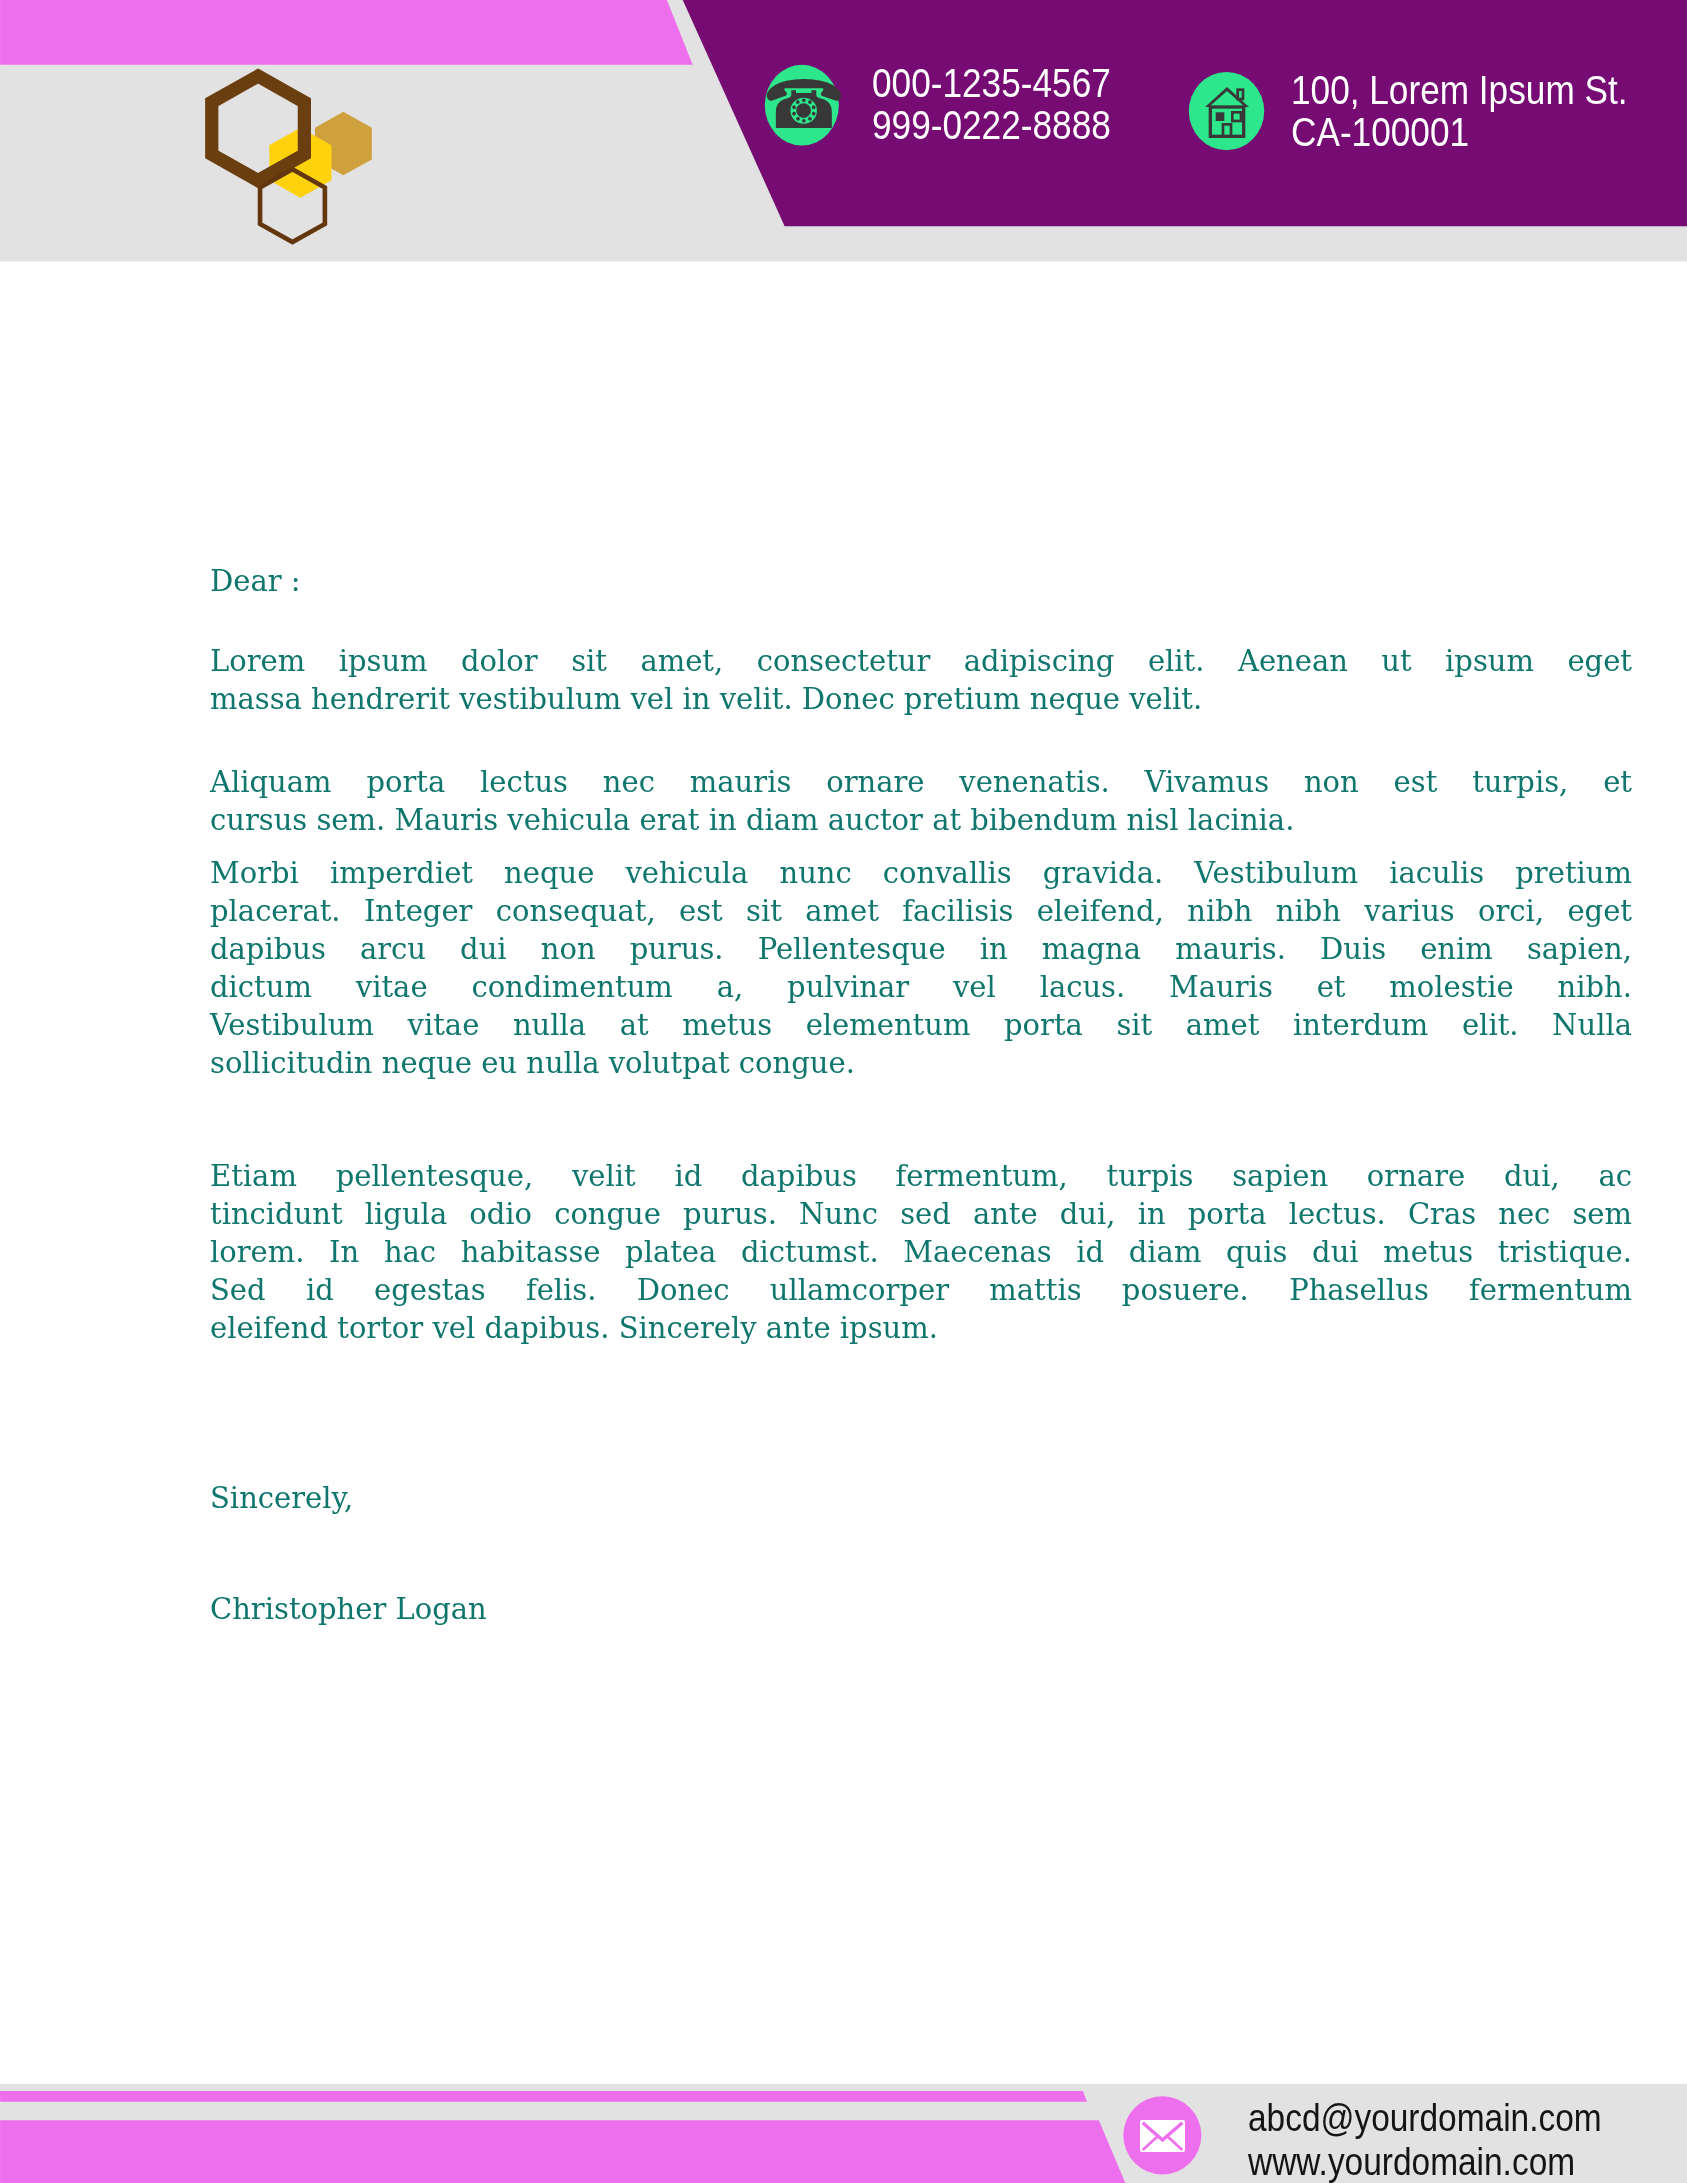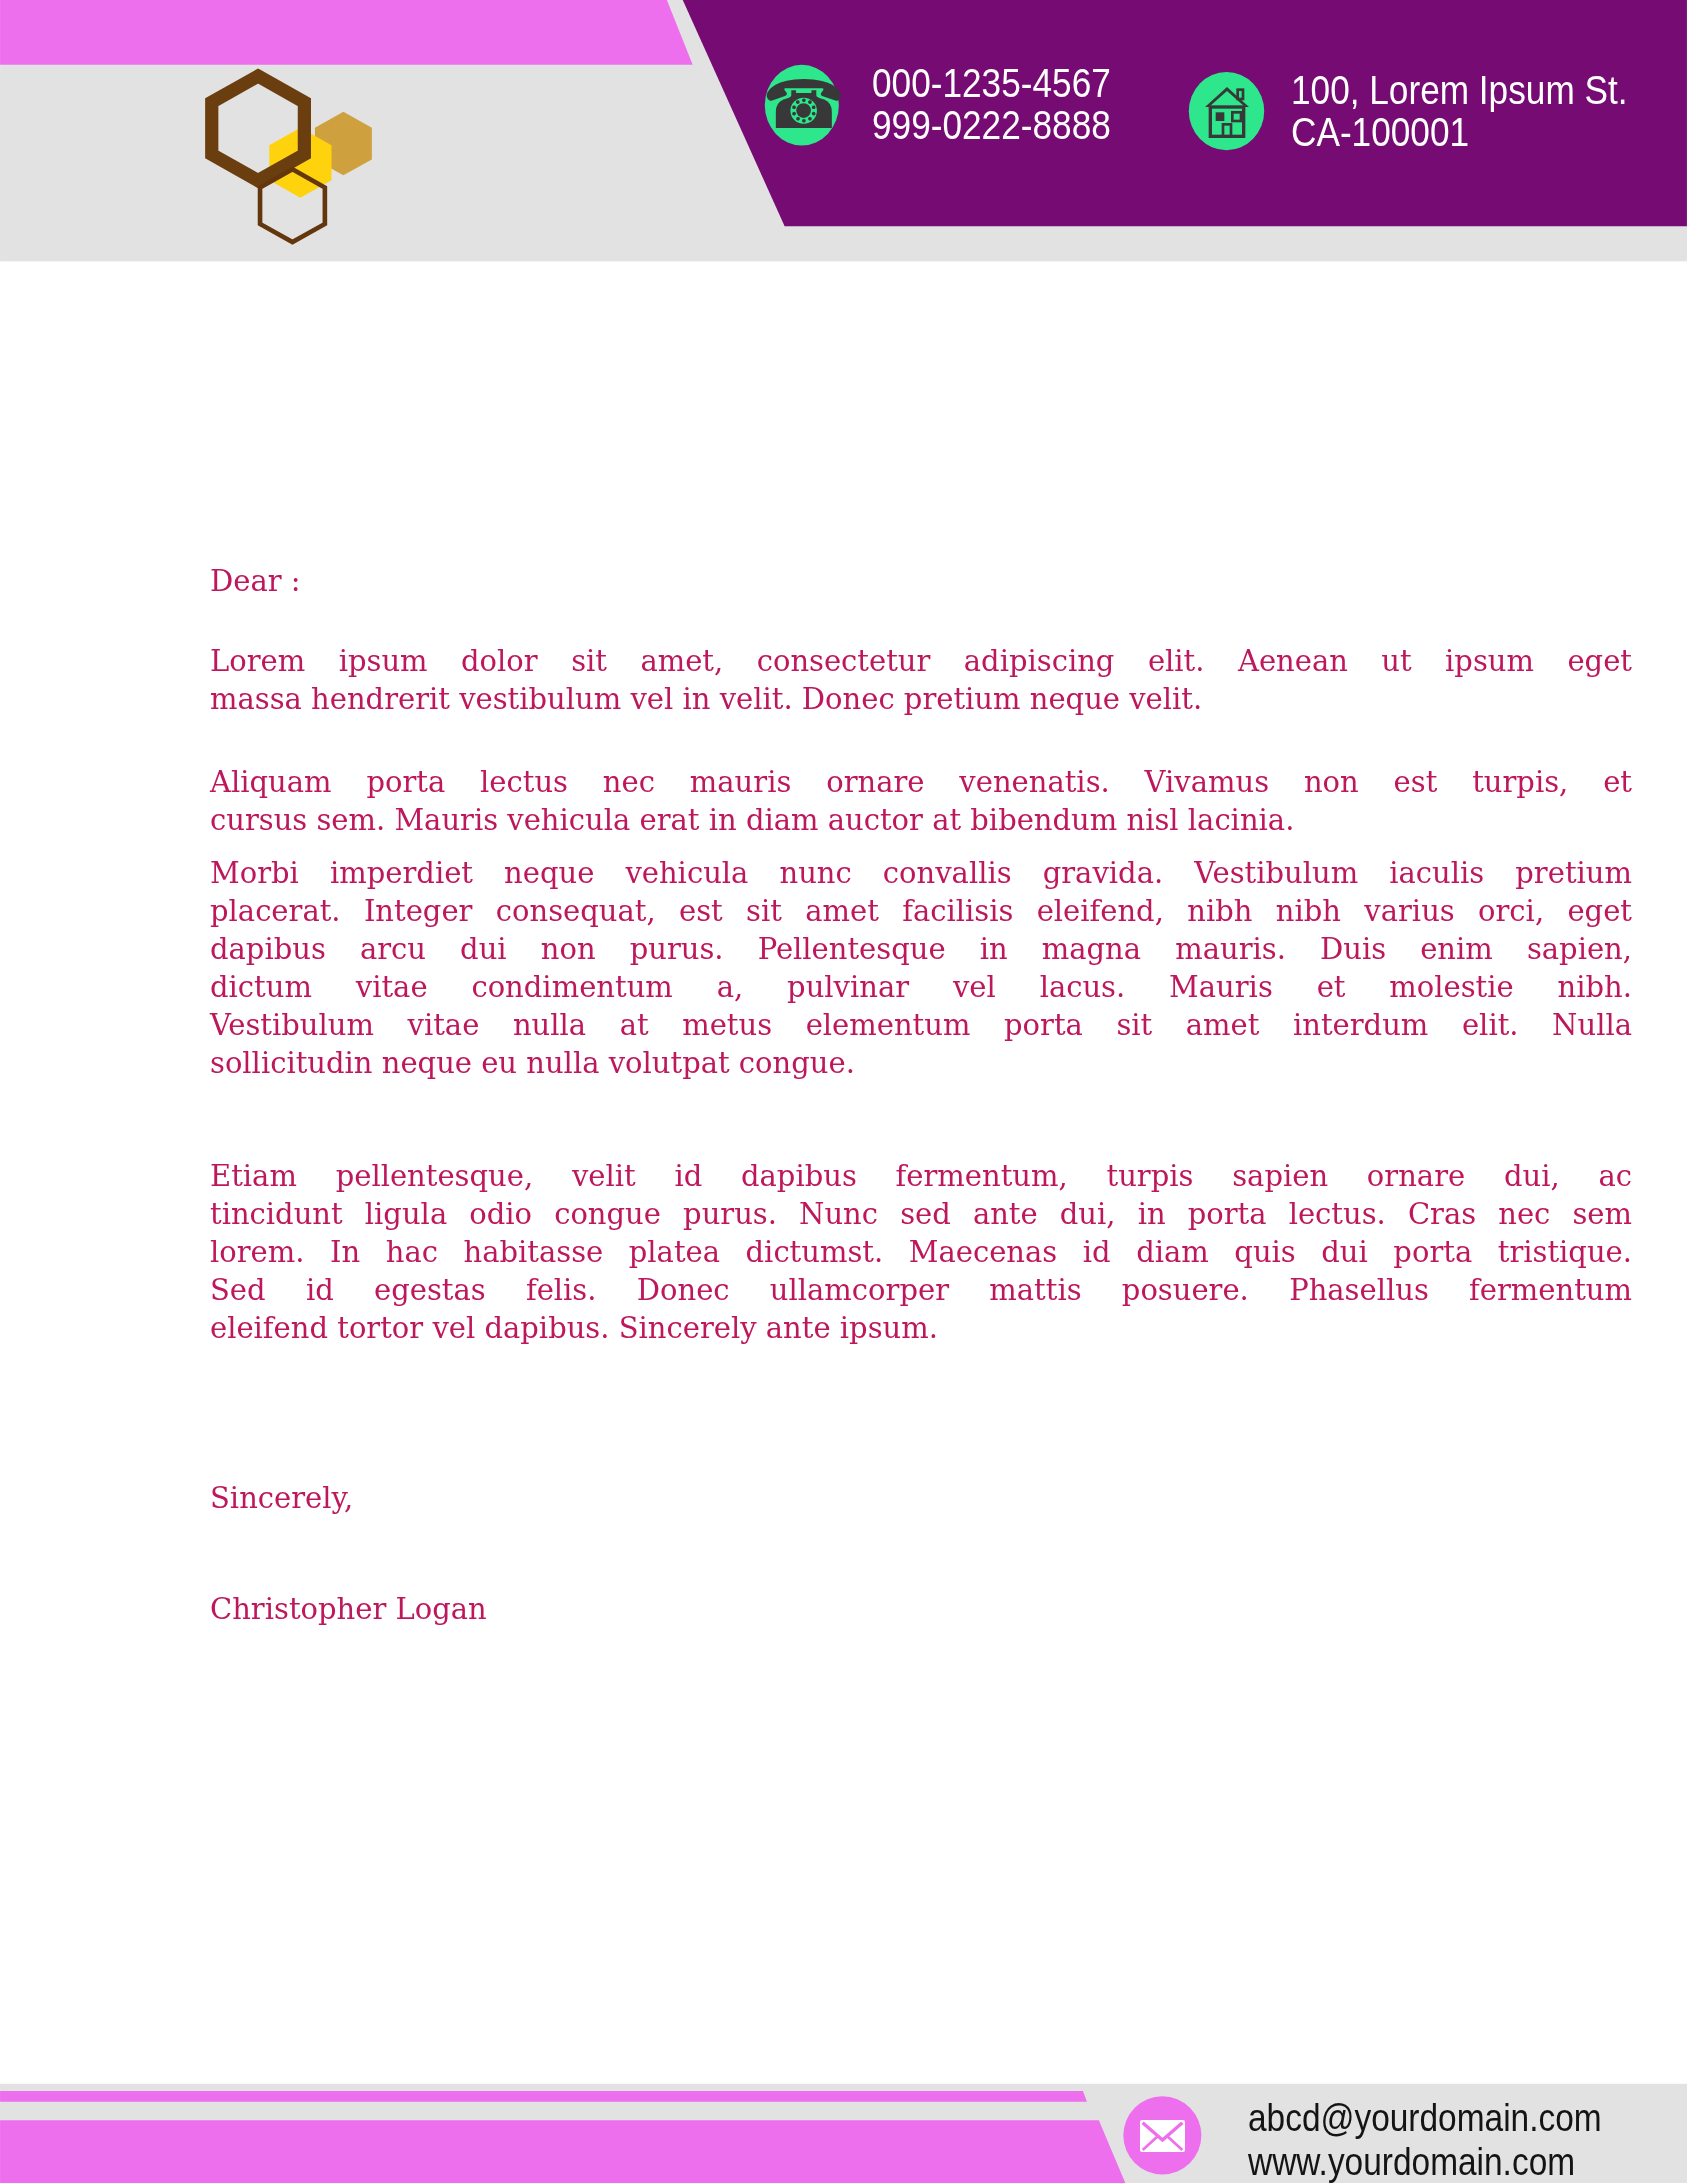--- a/index.html
+++ b/index.html
@@ -11,21 +11,21 @@
     font-family:"Liberation Sans","DejaVu Sans",sans-serif;
     font-size:40px;line-height:42px;font-weight:400;
     transform:scaleX(0.88);transform-origin:left top;white-space:nowrap;}
 
   
   .phone-glyph{position:absolute;left:762px;top:66px;width:79px;height:79px;
     font-family:"DejaVu Sans",sans-serif;font-size:67px;line-height:79px;
     color:#383838;text-align:center;}
 
   
-  .letter-block{position:absolute;left:210px;width:1422px;color:#be185d;
+  .letter-block{position:absolute;left:210px;width:1422px;color:#0f766e;
     font-family:"DejaVu Serif","Liberation Serif",serif;
     font-size:29px;line-height:38px;}
   .jline{text-align:justify;text-align-last:justify;}
   .jlast{text-align:justify;text-align-last:left;}
 
   
   .ftr-text{position:absolute;left:1248px;top:2096px;color:#141414;
     font-family:"Liberation Sans","DejaVu Sans",sans-serif;
     font-size:38px;line-height:44px;font-weight:400;
     transform:scaleX(0.88);transform-origin:left top;white-space:nowrap;}
@@ -100,21 +100,21 @@
     <div class="jline">placerat. Integer consequat, est sit amet facilisis eleifend, nibh nibh varius orci, eget</div>
     <div class="jline">dapibus arcu dui non purus. Pellentesque in magna mauris. Duis enim sapien,</div>
     <div class="jline">dictum vitae condimentum a, pulvinar vel lacus. Mauris et molestie nibh.</div>
     <div class="jline">Vestibulum vitae nulla at metus elementum porta sit amet interdum elit. Nulla</div>
     <div class="jlast">sollicitudin neque eu nulla volutpat congue.</div>
   </div>
 
   <div class="letter-block" style="top:1157px;">
     <div class="jline">Etiam pellentesque, velit id dapibus fermentum, turpis sapien ornare dui, ac</div>
     <div class="jline">tincidunt ligula odio congue purus. Nunc sed ante dui, in porta lectus. Cras nec sem</div>
-    <div class="jline">lorem. In hac habitasse platea dictumst. Maecenas id diam quis dui porta tristique.</div>
+    <div class="jline">lorem. In hac habitasse platea dictumst. Maecenas id diam quis dui metus tristique.</div>
     <div class="jline">Sed id egestas felis. Donec ullamcorper mattis posuere. Phasellus fermentum</div>
     <div class="jlast">eleifend tortor vel dapibus. Sincerely ante ipsum.</div>
   </div>
 
   <div class="letter-block" style="top:1435px;margin-top:44px;">Sincerely,</div>
 
   <div class="letter-block" style="top:1590px;">Christopher Logan</div>
 
   <svg class="icon-svg" style="left:1140px;top:2120px;" width="45" height="32" viewBox="0 0 68 48">
     <rect x="0" y="0" width="68" height="48" rx="3" fill="#ffffff"></rect>

